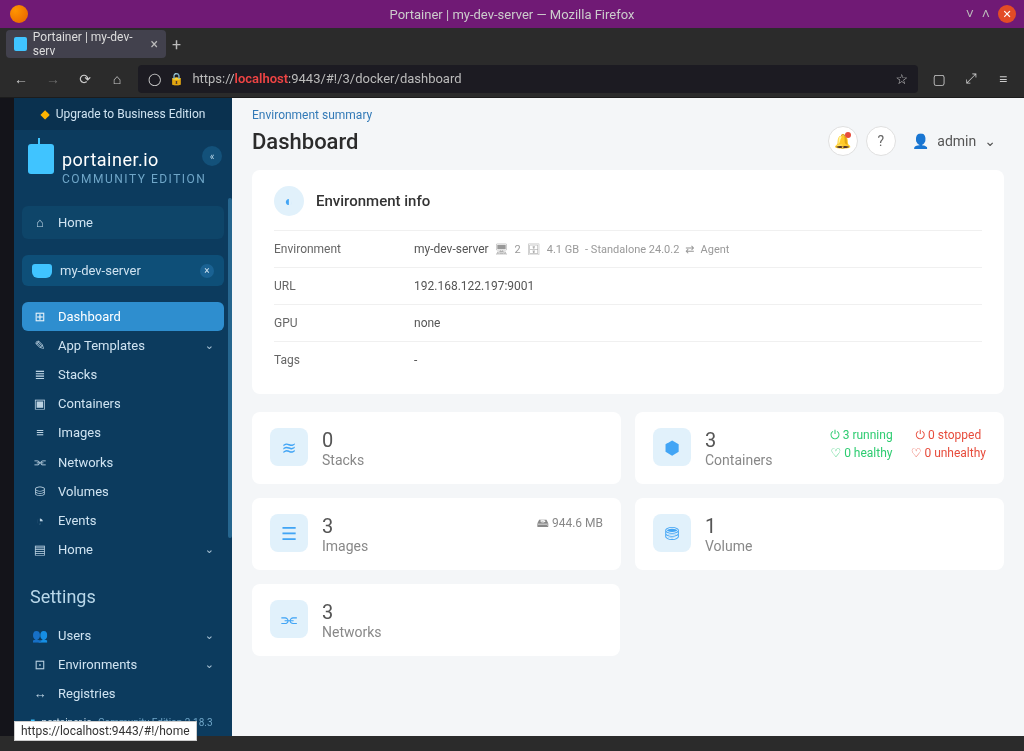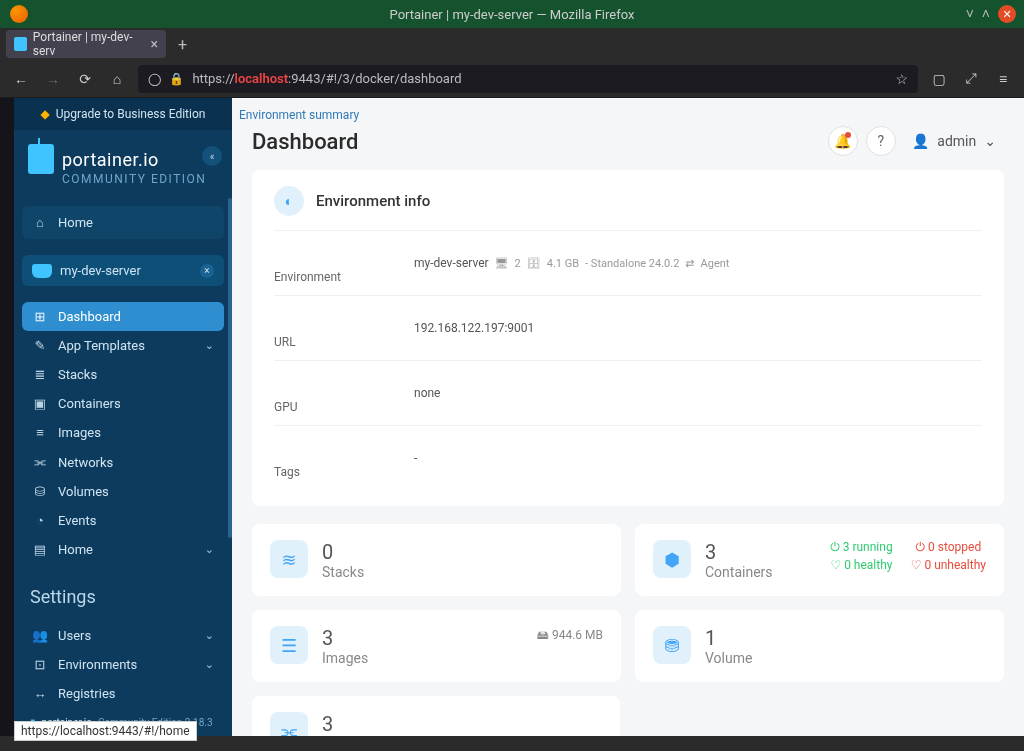--- a/index.html
+++ b/index.html
@@ -1,26 +1,26 @@
 <!DOCTYPE html>
 <html><head>
 <meta charset="utf-8">
 <style>
 * { margin: 0; padding: 0; box-sizing: border-box; font-family: -apple-system, BlinkMacSystemFont, "Segoe UI", Roboto, sans-serif; }
 body { width: 1024px; height: 751px; overflow: hidden; background: #2b2b2b; }
 
 
-.titlebar { height: 28px; background: #14532d; display: flex; align-items: center; position: relative; color: #ccc; font-size: 13px; }
+.titlebar { height: 28px; background: #701a75; display: flex; align-items: center; position: relative; color: #ccc; font-size: 13px; }
 .titlebar .ff-logo { width: 18px; height: 18px; margin-left: 10px; background: radial-gradient(circle at 30% 30%, #ff9500, #e66000); border-radius: 50%; }
 .titlebar .title { position: absolute; left: 50%; transform: translateX(-50%); }
 .titlebar .controls { margin-left: auto; display: flex; gap: 8px; padding-right: 8px; align-items: center; }
 .titlebar .chev { color: #bbb; font-size: 14px; }
 .titlebar .close-btn { width: 18px; height: 18px; border-radius: 50%; background: #e34c26; color: #fff; display: flex; align-items: center; justify-content: center; font-size: 11px; }
 
-.tabbar { height: 32px; background: #2b2b2b; display: flex; align-items: center; gap: 6px; padding: 0 6px; }
+.tabbar { height: 32px; background: #2b2b2b; display: flex; align-items: center; padding: 0 6px; }
 .tab { height: 28px; background: #42414d; border-radius: 4px; display: flex; align-items: center; gap: 6px; padding: 0 8px; font-size: 12px; color: #ddd; width: 160px; }
 .tab .favicon { width: 14px; height: 14px; background: #40c4ff; border-radius: 2px; }
 .tab .tab-close { color: #bbb; margin-left: auto; font-size: 14px; }
 .newtab { color: #bbb; font-size: 16px; padding: 0 6px; }
 
 .urlbar { height: 38px; background: #2b2b2b; display: flex; align-items: center; gap: 10px; padding: 0 10px; color: #ccc; font-size: 14px; border-bottom: 1px solid #1c1c1c; }
 .nav-btn { width: 22px; text-align: center; color: #ccc; }
 .addr { flex: 1; background: #1c1b22; border-radius: 4px; height: 28px; display: flex; align-items: center; gap: 8px; padding: 0 10px; }
 .addr .lock { font-size: 12px; }
 .addr .url-text { color: #bbb; font-size: 13px; }
@@ -56,34 +56,34 @@
 .nav-item.active { background: #2e8ecf; color: #fff; }
 .settings-header { padding: 16px 16px 8px; color: #b9d7e9; font-size: 18px; }
 .sidebar-scroll { flex: 1; overflow: hidden; }
 .sidebar-footer { padding: 8px 16px; font-size: 10px; color: #6fa6c8; display: flex; align-items: center; gap: 6px; }
 .sidebar-footer .pio { color: #cfe3f1; }
 .scroll-track { position: absolute; right: 0; top: 0; bottom: 16px; width: 4px; }
 .scroll-thumb { position: absolute; right: 0; top: 100px; width: 4px; height: 340px; background: #26668f; border-radius: 2px; }
 
 
 .main { flex: 1; background: #f4f6f8; color: #333; overflow: auto; position: relative; }
-.breadcrumb { padding: 10px 7px 0; color: #337ab7; font-size: 12px; }
+.breadcrumb { padding: 10px 20px 0; color: #337ab7; font-size: 12px; }
 .page-head { display: flex; align-items: center; padding: 4px 20px 14px; }
 .page-head h1 { font-size: 22px; font-weight: 500; color: #2b2b2b; }
 .head-actions { margin-left: auto; display: flex; align-items: center; gap: 8px; }
 .icon-circle { width: 30px; height: 30px; border-radius: 50%; border: 1px solid #e0e0e0; display: flex; align-items: center; justify-content: center; color: #666; font-size: 14px; background: #fff; position: relative; }
 .icon-circle .dot { position: absolute; top: 5px; right: 6px; width: 6px; height: 6px; background: #e74c3c; border-radius: 50%; }
 .user-block { display: flex; align-items: center; gap: 8px; padding: 4px 8px; color: #555; font-size: 14px; }
 
 .card { background: #fff; border-radius: 8px; margin: 0 20px 18px; padding: 16px 22px; }
 .card-head { display: flex; align-items: center; gap: 12px; font-size: 15px; font-weight: 500; color: #333; margin-bottom: 14px; }
 .card-icon { width: 30px; height: 30px; border-radius: 50%; background: #e1f1fb; color: #42a5f5; display: flex; align-items: center; justify-content: center; font-size: 14px; }
 .info-row { display: flex; padding: 11px 0; border-top: 1px solid #f0f0f0; font-size: 12px; }
 .info-row:first-of-type { border-top: none; }
-.info-label { width: 140px; color: #666; margin-top: 28px; }
+.info-label { width: 140px; color: #666; }
 .info-value { color: #555; display: flex; align-items: center; gap: 6px; flex-wrap: wrap; }
 .info-value .chip { color: #999; font-size: 11px; }
 
 .tile-grid { display: flex; gap: 14px; margin: 0 20px 14px; }
 .tile { background: #fff; border-radius: 8px; padding: 16px 18px; display: flex; gap: 14px; align-items: flex-start; flex: 1; }
 .tile-icon { width: 38px; height: 38px; border-radius: 8px; background: #e1f1fb; color: #42a5f5; display: flex; align-items: center; justify-content: center; font-size: 18px; }
 .tile-meta .num { font-size: 20px; color: #555; font-weight: 400; }
 .tile-meta .lbl { font-size: 14px; color: #888; }
 .tile .right { margin-left: auto; text-align: center; font-size: 12px; color: #888; }
 .status-grid { display: grid; grid-template-columns: auto auto; gap: 4px 18px; font-size: 12px; }

